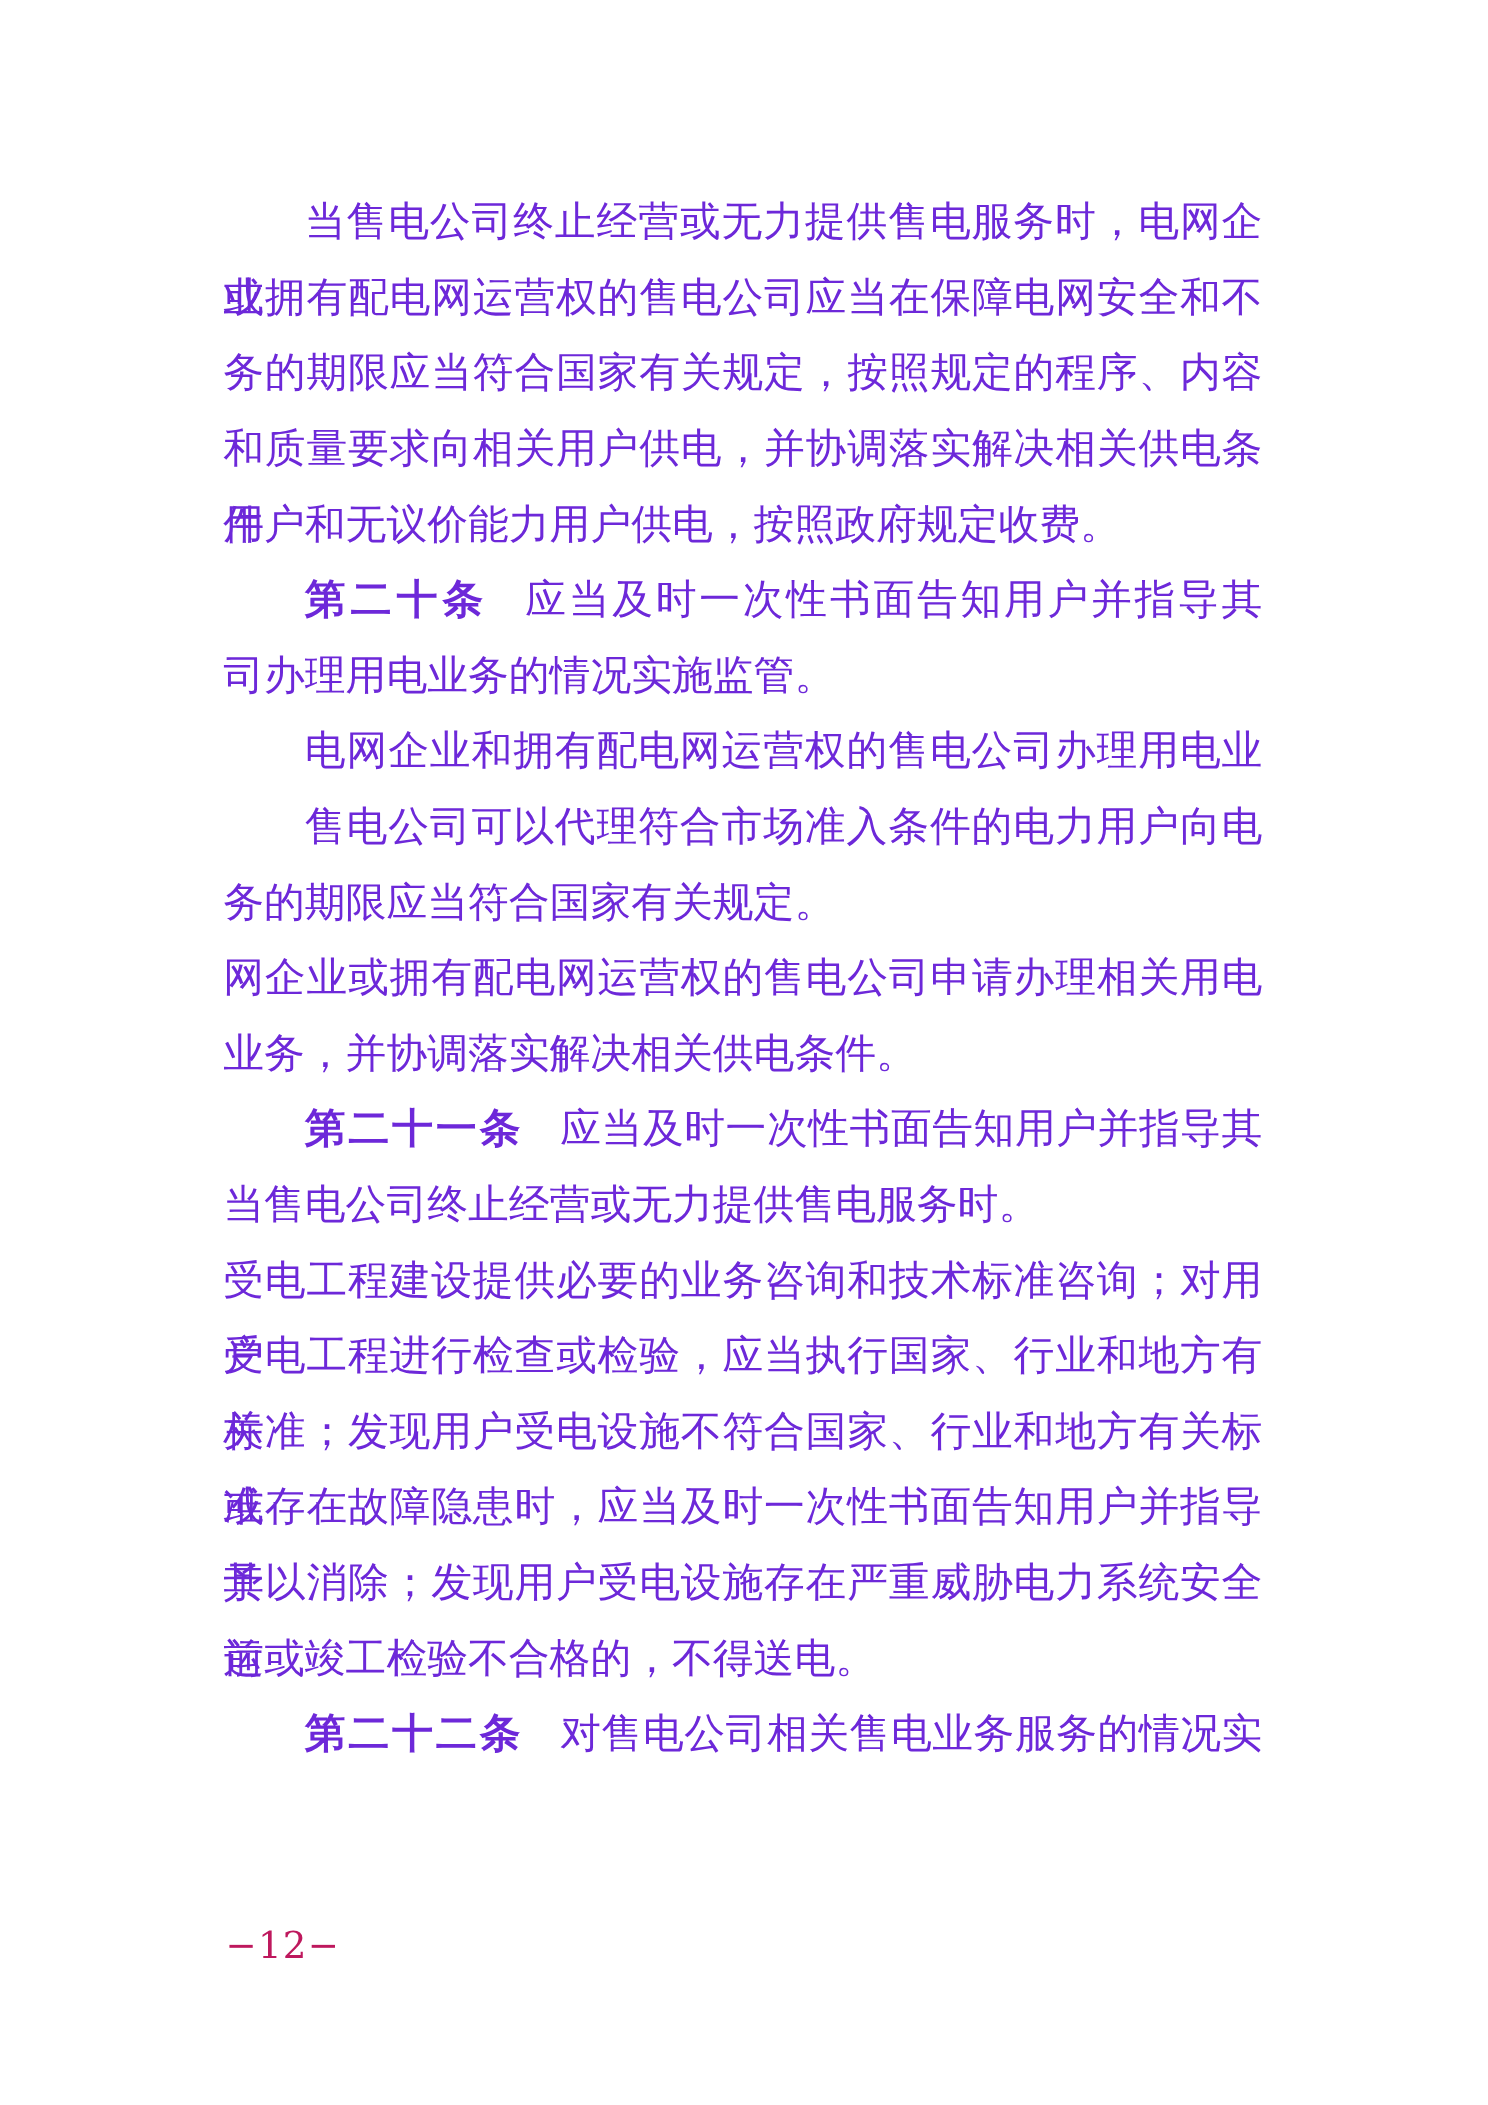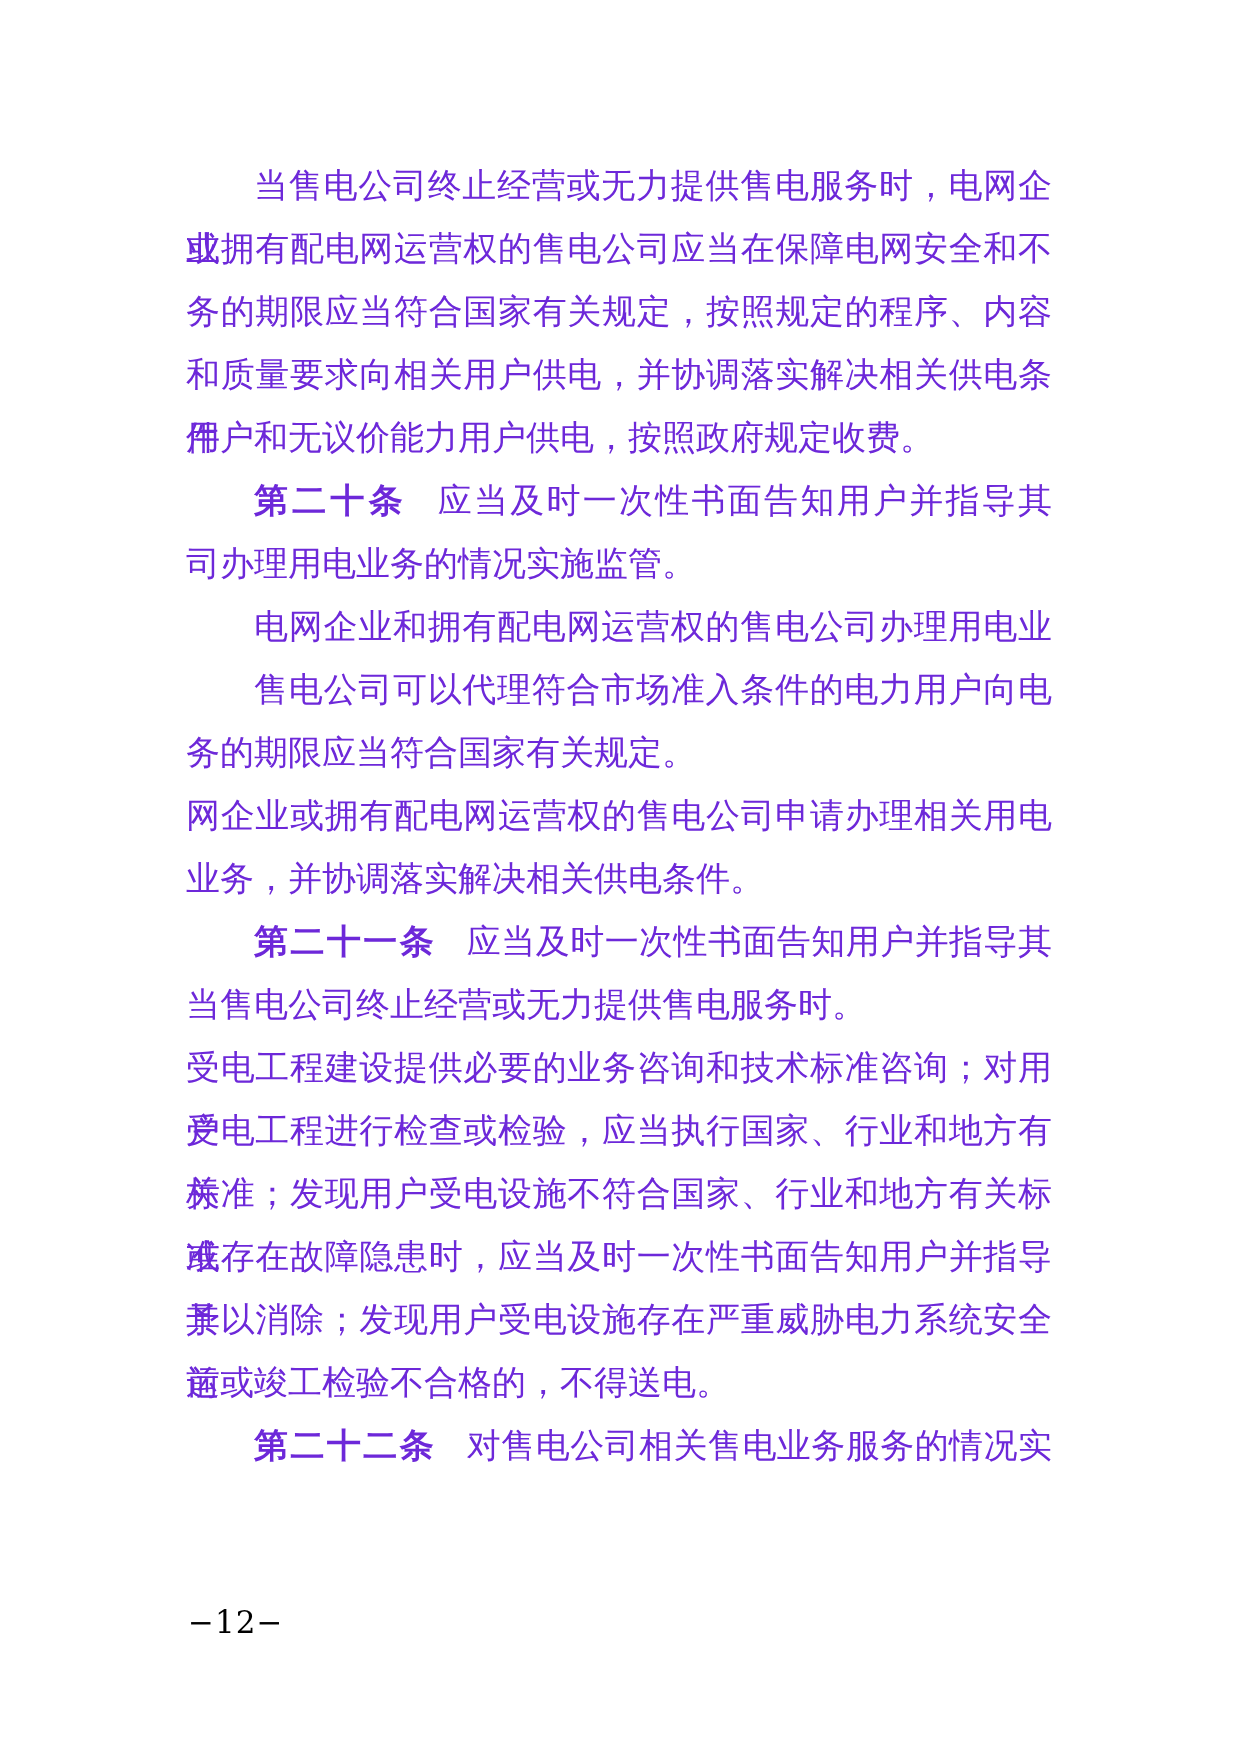--- a/index.html
+++ b/index.html
@@ -41,21 +41,21 @@
     font-weight: 700;
     margin-right: 0.9em;
     letter-spacing: 2px;
   }
   .pagenum {
     position: absolute;
     left: 188px;
     top: 1602px;
     font-size: 31px;
     line-height: 40px;
-    color: #000000;
+    color: #be185d;
     letter-spacing: 1px;
     font-family: "DejaVu Serif", "Liberation Serif", serif;
   }
 </style>
 </head>
 <body>
 
 <div class="page">
   <div class="content">
     <div class="ln indent">当售电公司终止经营或无力提供售电服务时，电网企业</div>

